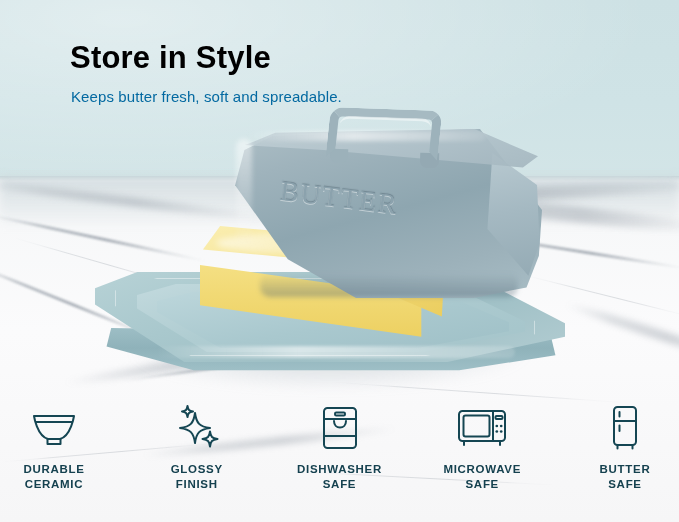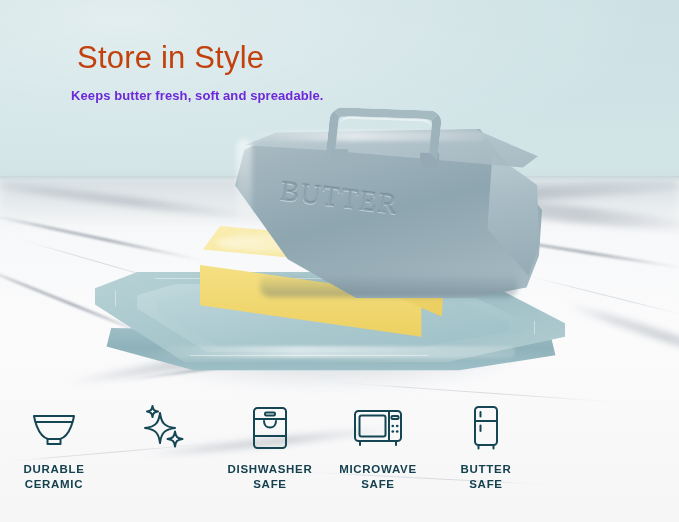--- a/index.html
+++ b/index.html
@@ -44,28 +44,28 @@
   .vein.soft { filter:blur(3px); opacity:.55; }
   .vein.hair { filter:blur(.5px); opacity:.42; height:1px !important; }
   .blur-band {
     position:absolute; left:0; top:176px; width:679px; height:52px;
     background:linear-gradient(180deg, rgba(205,216,220,.75), rgba(250,250,251,0));
     filter:blur(4px);
   }
 
   
   .headline {
-    position:absolute; left:77px; top:40px;
-    font-size:31px; font-weight:400; letter-spacing:.2px;
-    color:#c2410c;
+    position:absolute; left:70px; top:40px;
+    font-size:31px; font-weight:700; letter-spacing:.2px;
+    color:#000000;
   }
   .subhead {
     position:absolute; left:71px; top:88px;
-    font-size:13px; font-weight:700; letter-spacing:.1px;
-    color:#6d28d9;
+    font-size:15px; font-weight:400; letter-spacing:.1px;
+    color:#0369a1;
   }
 
   
   .prod-shadow {
     position:absolute; left:95px; top:300px; width:470px; height:96px;
     background:radial-gradient(55% 52% at 50% 55%, rgba(120,140,150,.30) 0%, rgba(150,165,175,.12) 55%, rgba(255,255,255,0) 78%);
     filter:blur(5px);
   }
 
   
@@ -196,21 +196,21 @@
     background:#9cb1ba; border-radius:0 0 7px 7px; transform:rotate(2deg);
   }
   .handle-foot-r {
     position:absolute; left:92px; top:48px; width:19px; height:15px;
     background:#94a9b3; border-radius:0 0 7px 7px; transform:rotate(2deg);
   }
 
   
   .features {
     position:absolute; left:0; top:404px; width:679px; height:118px;
-    display:flex; justify-content:flex-start; align-items:flex-start;
+    display:flex; justify-content:space-between; align-items:flex-start;
   }
   .feature {
     width:108px; display:flex; flex-direction:column; align-items:center;
   }
   .feature .ico { height:48px; display:flex; align-items:center; justify-content:center; }
   .feature .cap {
     margin-top:10px; text-align:center;
     font-size:11.5px; font-weight:700; letter-spacing:.7px; line-height:15px;
     color:#15414f; white-space:pre-line;
   }
@@ -295,20 +295,22 @@
     </div>
 
     <div class="feature">
       <div class="ico">
         <svg width="48" height="46" viewBox="0 0 48 46" fill="none" stroke="#154653" stroke-width="2" stroke-linejoin="round">
           <path d="M22 8 C23.4 18.4 26.6 21.6 37 23 C26.6 24.4 23.4 27.6 22 38 C20.6 27.6 17.4 24.4 7 23 C17.4 21.6 20.6 18.4 22 8 Z"></path>
           <path d="M14.5 1 C15.1 4.9 16.1 5.9 20 6.5 C16.1 7.1 15.1 8.1 14.5 12 C13.9 8.1 12.9 7.1 9 6.5 C12.9 5.9 13.9 4.9 14.5 1 Z"></path>
           <path d="M37 26.5 C37.8 32 39 33.2 44.5 34 C39 34.8 37.8 36 37 41.5 C36.2 36 35 34.8 29.5 34 C35 33.2 36.2 32 37 26.5 Z"></path>
         </svg>
       </div>
+      <div class="cap">GLOSSY
+FINISH</div>
     </div>
 
     <div class="feature">
       <div class="ico">
         <svg width="40" height="44" viewBox="0 0 40 44" fill="none" stroke="#154653" stroke-width="2" stroke-linejoin="round" stroke-linecap="round">
           <rect x="4" y="2" width="32" height="40" rx="3.5"></rect>
           <path d="M4 13 H36"></path>
           <path d="M4 30 H36"></path>
           <rect x="15" y="6.5" width="10" height="3" rx="1.2"></rect>
           <path d="M14 15 C14 19 16.7 21.5 20 21.5 C23.3 21.5 26 19 26 15"></path>

